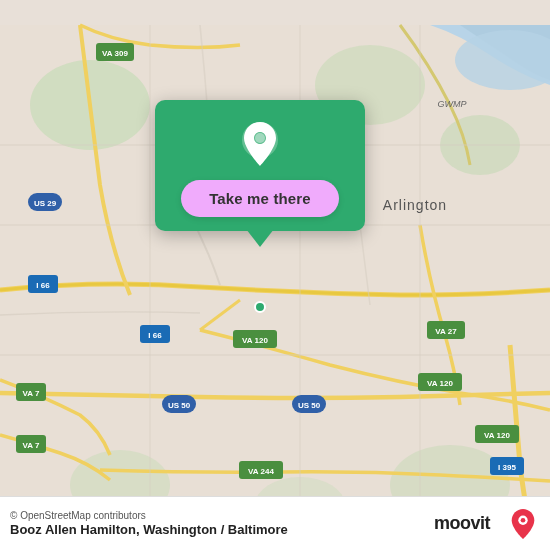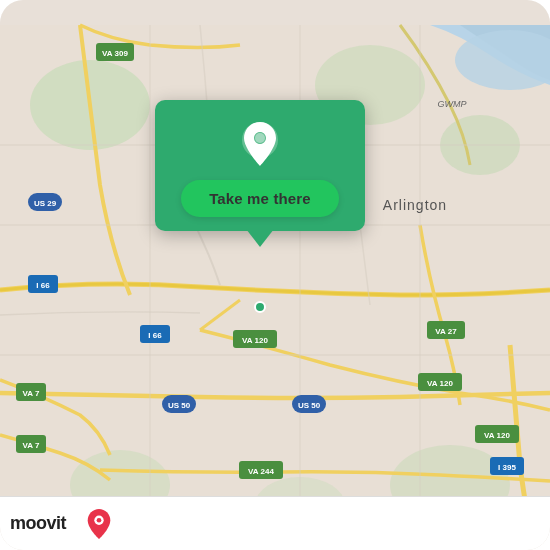--- a/index.html
+++ b/index.html
@@ -11,21 +11,20 @@
       position: relative;
     }
 
     
     #map-container {
       width: 550px;
       height: 550px;
       position: relative;
       background-color: #e8e0d8;
       overflow: hidden;
-      border-radius: 23px;
     }
 
     
     #map-svg {
       position: absolute;
       top: 0; left: 0;
       width: 100%; height: 100%;
     }
 
     
@@ -56,21 +55,21 @@
       border-top: 18px solid #2eaa6e;
     }
 
     .pin-icon {
       width: 52px;
       height: 52px;
       margin-bottom: 10px;
     }
 
     .take-me-btn {
-      background: #22c55e;
+      background: #f0abfc;
       color: #333;
       border: none;
       border-radius: 22px;
       padding: 10px 28px;
       font-size: 15px;
       font-weight: 600;
       cursor: pointer;
       letter-spacing: 0.01em;
       box-shadow: 0 2px 6px rgba(0,0,0,0.12);
     }
@@ -234,20 +233,24 @@
     <svg class="pin-icon" viewBox="0 0 52 52" fill="none" xmlns="http://www.w3.org/2000/svg">
       <circle cx="26" cy="22" r="18" fill="white" opacity="0.25"></circle>
       <path d="M26 4C17.16 4 10 11.16 10 20C10 31 26 48 26 48C26 48 42 31 42 20C42 11.16 34.84 4 26 4ZM26 26C22.68 26 20 23.32 20 20C20 16.68 22.68 14 26 14C29.32 14 32 16.68 32 20C32 23.32 29.32 26 26 26Z" fill="white"></path>
       <circle cx="26" cy="20" r="5" fill="white" opacity="0.4"></circle>
     </svg>
 
     <button class="take-me-btn">Take me there</button>
   </div>
 
   <div class="bottom-bar">
+    <div class="bottom-left">
+      <span class="osm-credit">© OpenStreetMap contributors</span>
+      <span class="location-name">Booz Allen Hamilton, Washington / Baltimore</span>
+    </div>
 
     <div class="moovit-logo">
       <span class="moovit-text">moovit</span>
       <svg class="moovit-pin" viewBox="0 0 26 34" fill="none" xmlns="http://www.w3.org/2000/svg">
         <path d="M13 1C6.37 1 1 6.37 1 13C1 22 13 33 13 33C13 33 25 22 25 13C25 6.37 19.63 1 13 1Z" fill="#e8334a"></path>
         <circle cx="13" cy="13" r="5" fill="white"></circle>
         <circle cx="13" cy="13" r="2.5" fill="#e8334a"></circle>
       </svg>
     </div>
   </div>

